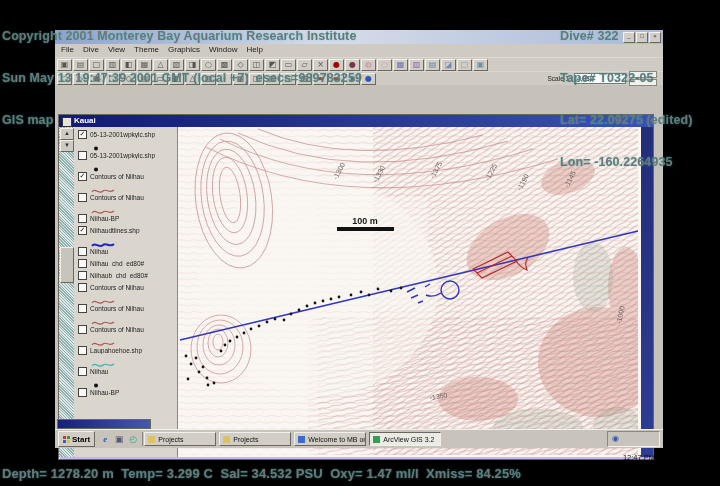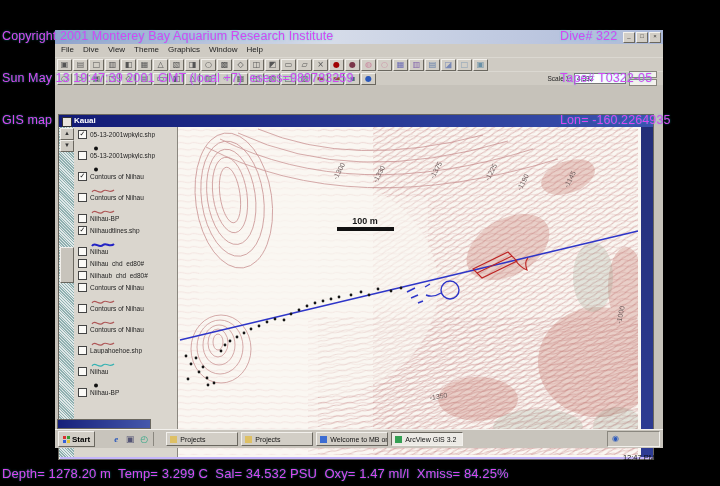--- a/index.html
+++ b/index.html
@@ -1,20 +1,20 @@
 <!DOCTYPE html>
 <html><head>
 <meta charset="utf-8">
 <style>
   html,body{margin:0;padding:0;background:#000;}
   body{width:720px;height:486px;position:relative;overflow:hidden;
        font-family:"Liberation Sans",sans-serif;}
 
   
-  .ovl{position:absolute;color:#d946ef;font-weight:normal;font-size:12.5px;
+  .ovl{position:absolute;color:#737373;font-weight:bold;font-size:12.5px;
        line-height:14px;white-space:pre;z-index:20;
        text-shadow:0 0 2px rgba(0,220,220,.55);letter-spacing:.1px;}
   #ovl-tl{left:2px;top:1px;}
   #ovl-tr{left:560px;top:1px;}
   #ovl-bottom{left:2px;top:467px;font-size:13px;}
 
   
   #desktop{position:absolute;left:55px;top:30px;width:608px;height:418px;
            background:#c6c2ba;z-index:1;filter:blur(.45px) saturate(.95);}
   #app-titlebar{height:14px;background:linear-gradient(90deg,#8ea3cf,#d6dcea 45%,#aab9da);
@@ -68,21 +68,21 @@
   #mapwrap{flex:1;position:relative;background:#faf7f2;}
   #mapwrap svg{position:absolute;left:0;top:0;}
   #navstrip{width:12px;background:linear-gradient(180deg,#222e7c,#2d3c98);}
 
   
   #minwin{position:absolute;left:2px;bottom:19px;width:92px;height:8px;
           background:linear-gradient(90deg,#15207e,#4458b0);border:1px solid #6a675f;}
 
   
   #taskbar{position:absolute;left:0;right:0;bottom:0;height:18px;background:#c8c4bc;
-           border-top:1px solid #f2f0ec;display:flex;align-items:center;gap:12px;
+           border-top:1px solid #f2f0ec;display:flex;align-items:center;gap:1px;
            padding:0 3px;}
   #startbtn{display:flex;align-items:center;gap:2px;height:14px;padding:0 4px;
             background:#d2cec6;border:1px solid;
             border-color:#f2f0ec #6a675f #6a675f #f2f0ec;font-size:8px;font-weight:bold;}
   .flag{display:grid;grid-template-columns:3px 3px;grid-template-rows:3px 3px;gap:1px;}
   .flag i{display:block;}
   #quicklaunch{display:flex;gap:2px;align-items:center;padding:0 3px;
                border-right:1px solid #8a877f;height:14px;}
   .ql{font-size:9px;line-height:12px;width:12px;text-align:center;}
   #taskbtns{display:flex;gap:3px;flex:1;min-width:0;}
@@ -101,20 +101,21 @@
 <body>
 
 <div id="ovl-tl" class="ovl">
   <div>Copyright 2001 Monterey Bay Aquarium Research Institute</div>
   <div>Sun May 13 19:47:39 2001 GMT (local +7)  esecs=989783259</div>
   <div>GIS map</div>
 </div>
 <div id="ovl-tr" class="ovl">
   <div>Dive# 322</div>
   <div>Tape# T0322-05</div>
+  <div>Lat= 22.09275 (edited)</div>
   <div>Lon= -160.2264935</div>
 </div>
 <div id="ovl-bottom" class="ovl">Depth= 1278.20 m  Temp= 3.299 C  Sal= 34.532 PSU  Oxy= 1.47 ml/l  Xmiss= 84.25%</div>
 
 <div id="desktop">
 
   <div id="app-titlebar">
     <div class="winbtns">
       <span class="winbtn">_</span>
       <span class="winbtn">□</span>

